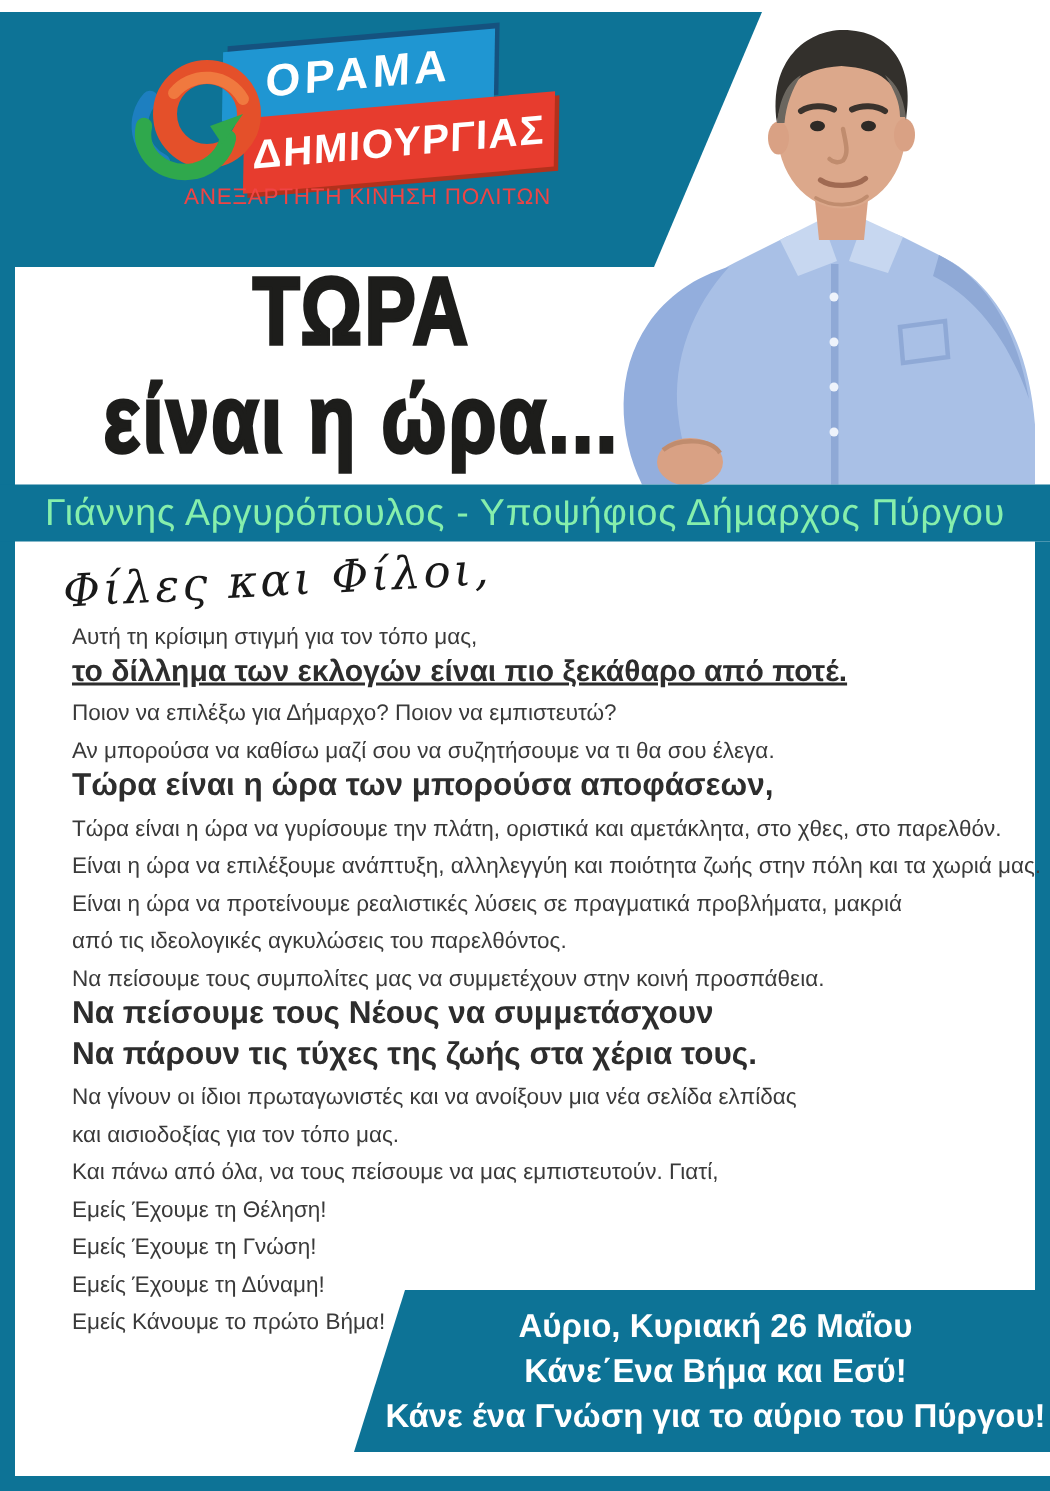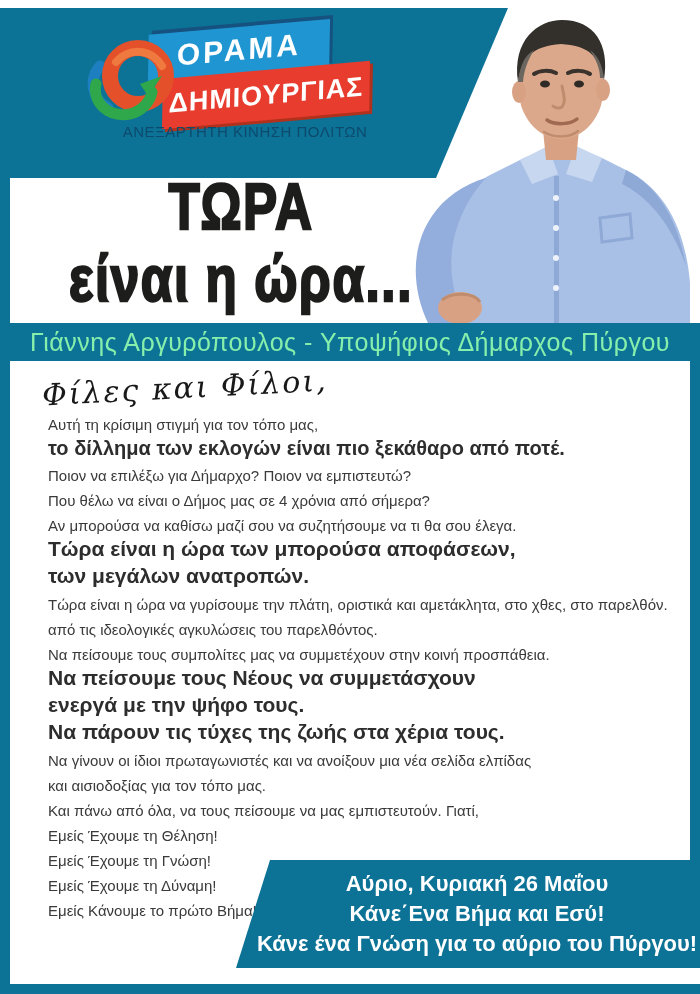--- a/index.html
+++ b/index.html
@@ -15,42 +15,42 @@
           clip-path:polygon(0 0,100% 0,calc(100% - 72px) 100%,0 100%);}
   .banner-shadow{position:absolute;left:151px;top:23px;width:182px;height:48px;
           background:#15527f;transform:rotate(-5deg) skewX(-6deg);}
   .logo-banner{position:absolute;display:flex;align-items:center;justify-content:center;
           color:#fff;font-weight:bold;transform:rotate(-5deg) skewX(-6deg);}
   .logo-banner.blue{left:148px;top:27px;width:182px;height:46px;background:#1f96d2;
           font-size:30px;letter-spacing:3px;}
   .logo-banner.red{left:162px;top:70px;width:208px;height:50px;background:#e73c2e;
           font-size:27px;letter-spacing:1px;box-shadow:3px 3px 0 #b2311c;}
   .brand-sub{position:absolute;left:112px;top:122px;width:266px;text-align:center;
-          color:#0c4a6e;font-size:15px;line-height:19px;letter-spacing:.5px;}
+          color:#ef4444;font-size:15px;line-height:19px;letter-spacing:.5px;}
   .logo-icon{position:absolute;left:86px;top:36px;}
   
   .photo{position:absolute;left:382px;top:8px;width:313px;height:315px;}
   
   .headline{position:absolute;left:8px;top:176px;width:466px;text-align:center;
           color:#1d1d1b;font-weight:700;transform:scaleX(.8);transform-origin:50% 0;
           -webkit-text-stroke:2.4px #1d1d1b;}
   .headline .l1{font-size:64px;line-height:62px;letter-spacing:2px;}
   .headline .l2{font-size:64px;line-height:70px;margin-top:6px;letter-spacing:2px;}
   
   .cand-banner{position:absolute;left:0;top:323px;width:700px;height:38px;
           color:#86efac;font-size:25px;text-align:center;line-height:38px;letter-spacing:.5px;}
   
   .greeting{position:absolute;left:42px;top:370px;font-family:"DejaVu Serif",serif;
           font-style:italic;font-size:30px;color:#191919;transform:rotate(-3deg);
           letter-spacing:2px;}
   
   .body-text{position:absolute;left:48px;top:416px;width:640px;color:#3a3a3a;}
   .line{white-space:nowrap;}
   .line.regular{font-size:15px;line-height:17px;margin-top:8px;}
-  .line.bold{font-size:20px;line-height:22px;margin-top:4px;font-weight:bold;color:#2d2d2d;}
+  .line.bold{font-size:20px;line-height:22px;margin-top:4px;font-weight:bold;color:#2d2d2d;text-decoration:underline;}
   .line.bold-lg{font-size:21px;line-height:25px;margin-top:2px;font-weight:bold;color:#2d2d2d;}
   .line.start{}
   .line:first-child{margin-top:0;}
   
   .footer-box{position:absolute;left:236px;top:860px;width:464px;height:108px;
           clip-path:polygon(34px 0,100% 0,100% 100%,0 100%);
           color:#fff;font-weight:bold;text-align:center;
           padding-top:9px;box-sizing:border-box;z-index:5;}
   .footer-box .fl{font-size:22px;line-height:30px;padding-left:18px;}
 </style>
@@ -137,29 +137,28 @@
   </div>
 
   <div class="cand-banner teal">Γιάννης Αργυρόπουλος - Υποψήφιος Δήμαρχος Πύργου</div>
 
   <div class="greeting">Φίλες και Φίλοι,</div>
 
   <div class="body-text">
       <div class="line regular">Αυτή τη κρίσιμη στιγμή για τον τόπο μας,</div>
       <div class="line bold">το δίλλημα των εκλογών είναι πιο ξεκάθαρο από ποτέ.</div>
       <div class="line regular">Ποιον να επιλέξω για Δήμαρχο? Ποιον να εμπιστευτώ?</div>
-      <div class="line regular">Που θέλω να είναι ο Δήμος μας σε 4 χρόνια από σήμερα?</div>
       <div class="line regular">Αν μπορούσα να καθίσω μαζί σου να συζητήσουμε να τι θα σου έλεγα.</div>
       <div class="line bold-lg">Τώρα είναι η ώρα των μπορούσα αποφάσεων,</div>
-      <div class="line bold-lg">των μεγάλων ανατροπών.</div>
       <div class="line regular">Τώρα είναι η ώρα να γυρίσουμε την πλάτη, οριστικά και αμετάκλητα, στο χθες, στο παρελθόν.</div>
+      <div class="line regular">Είναι η ώρα να επιλέξουμε ανάπτυξη, αλληλεγγύη και ποιότητα ζωής στην πόλη και τα χωριά μας.</div>
+      <div class="line regular">Είναι η ώρα να προτείνουμε ρεαλιστικές λύσεις σε πραγματικά προβλήματα, μακριά</div>
       <div class="line regular">από τις ιδεολογικές αγκυλώσεις του παρελθόντος.</div>
       <div class="line regular">Να πείσουμε τους συμπολίτες μας να συμμετέχουν στην κοινή προσπάθεια.</div>
       <div class="line bold-lg start">Να πείσουμε τους Νέους να συμμετάσχουν</div>
-      <div class="line bold-lg">ενεργά με την ψήφο τους.</div>
       <div class="line bold-lg">Να πάρουν τις τύχες της ζωής στα χέρια τους.</div>
       <div class="line regular">Να γίνουν οι ίδιοι πρωταγωνιστές και να ανοίξουν μια νέα σελίδα ελπίδας</div>
       <div class="line regular">και αισιοδοξίας για τον τόπο μας.</div>
       <div class="line regular">Και πάνω από όλα, να τους πείσουμε να μας εμπιστευτούν. Γιατί,</div>
       <div class="line regular">Εμείς Έχουμε τη Θέληση!</div>
       <div class="line regular">Εμείς Έχουμε τη Γνώση!</div>
       <div class="line regular">Εμείς Έχουμε τη Δύναμη!</div>
       <div class="line regular">Εμείς Κάνουμε το πρώτο Βήμα!</div>
     </div>
 

